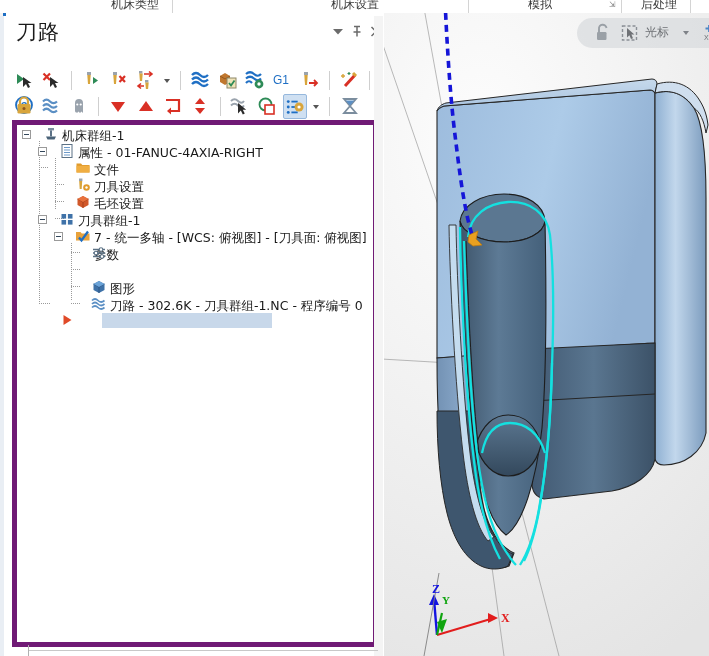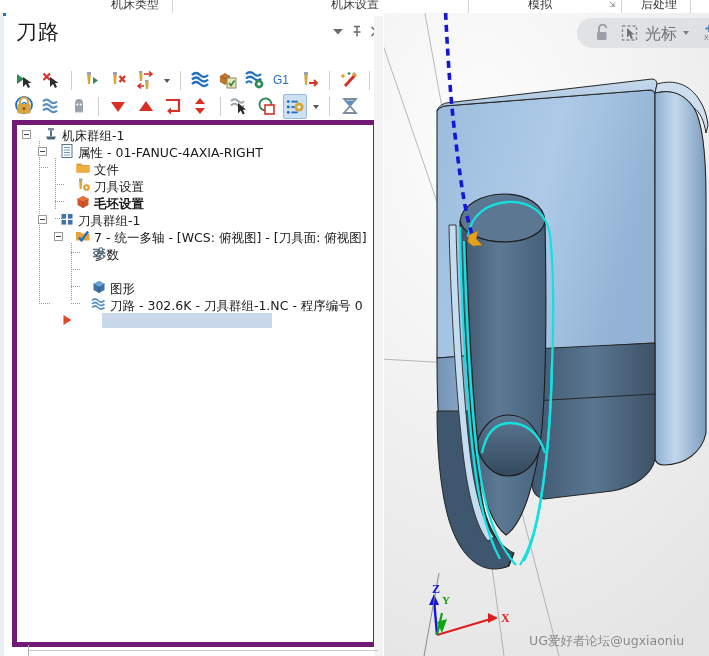--- a/index.html
+++ b/index.html
@@ -149,21 +149,21 @@
 
   
   #float-toolbar {
     position:absolute; left:193px; top:5px; width:250px; height:30px;
     background:rgba(216,219,222,0.72);
     border-radius:15px;
   }
   #ft-inner { position:relative; width:100%; height:100%; }
   .ft-item { position:absolute; top:5px; height:20px; cursor:pointer; }
   .ft-text {
-    position:absolute; top:6px; font-size:16px; color:#6f7276;
+    position:absolute; top:6px; font-size:12px; color:#6f7276;
     font-family:"DejaVu Sans","Liberation Sans",sans-serif;
   }
   .ft-sub { position:absolute; font-size:7px; color:#6f7276; }
 
   
   #watermark {
     position:absolute; left:145px; top:620px;
     font-size:12.5px; color:#8a8a8a;
     font-family:"DejaVu Sans","Liberation Sans",sans-serif;
     white-space:nowrap;
@@ -480,21 +480,21 @@
       <div class="tnode" style="left:50px;top:52px;">
         <svg class="ticon" style="left:8px;top:0px;" width="16" height="16" viewBox="0 0 16 16">
           <rect x="4" y="1.5" width="3.4" height="2.6" fill="#9aa3ad"></rect>
           <path d="M4.2 4.1 L7.2 4.1 L6.7 12 L4.7 12 Z" fill="#d8a53c"></path>
           <circle cx="11.5" cy="10.5" r="3.3" fill="#e09b2d"></circle>
           <circle cx="11.5" cy="10.5" r="1.2" fill="#ffffff"></circle>
         </svg>
         <span class="tlabel" style="margin-left:27px;">刀具设置</span>
       </div>
 
-      <div class="tnode" style="left:50px;top:69px;font-weight:bold;">
+      <div class="tnode" style="left:50px;top:69px;">
         <svg class="ticon" style="left:8px;top:0px;" width="16" height="16" viewBox="0 0 16 16">
           <path d="M2.5 5 L8 2 L13.5 5 L13.5 11 L8 14 L2.5 11 Z" fill="#d1582a"></path>
           <path d="M2.5 5 L8 8 L13.5 5" stroke="#a33f1c" stroke-width="0.9" fill="none"></path>
           <path d="M8 8 L8 14" stroke="#a33f1c" stroke-width="0.9" fill="none"></path>
           <path d="M2.5 5 L8 2 L13.5 5 L8 8 Z" fill="#e8713d"></path>
         </svg>
         <span class="tlabel" style="margin-left:27px;">毛坯设置</span>
       </div>
 
       <div class="expander" style="left:21px;top:90px;"></div>
@@ -707,14 +707,13 @@
       <div class="ft-item" style="left:124px;">
         <svg width="22" height="20" viewBox="0 0 22 20">
           <path d="M8 2 L8 9 M4.5 5.5 L11.5 5.5" stroke="#4d86c6" stroke-width="1.8"></path>
           <path d="M16 1 L16 6 M13.5 3.5 L18.5 3.5" stroke="#4d86c6" stroke-width="1.4"></path>
         </svg>
       </div>
       <div class="ft-sub" style="left:127px;top:16px;">XYZ</div>
     </div>
   </div>
 
-  <div id="watermark">UG爱好者论坛@ugxiaoniu</div>
 </div>
 
 </body></html>

